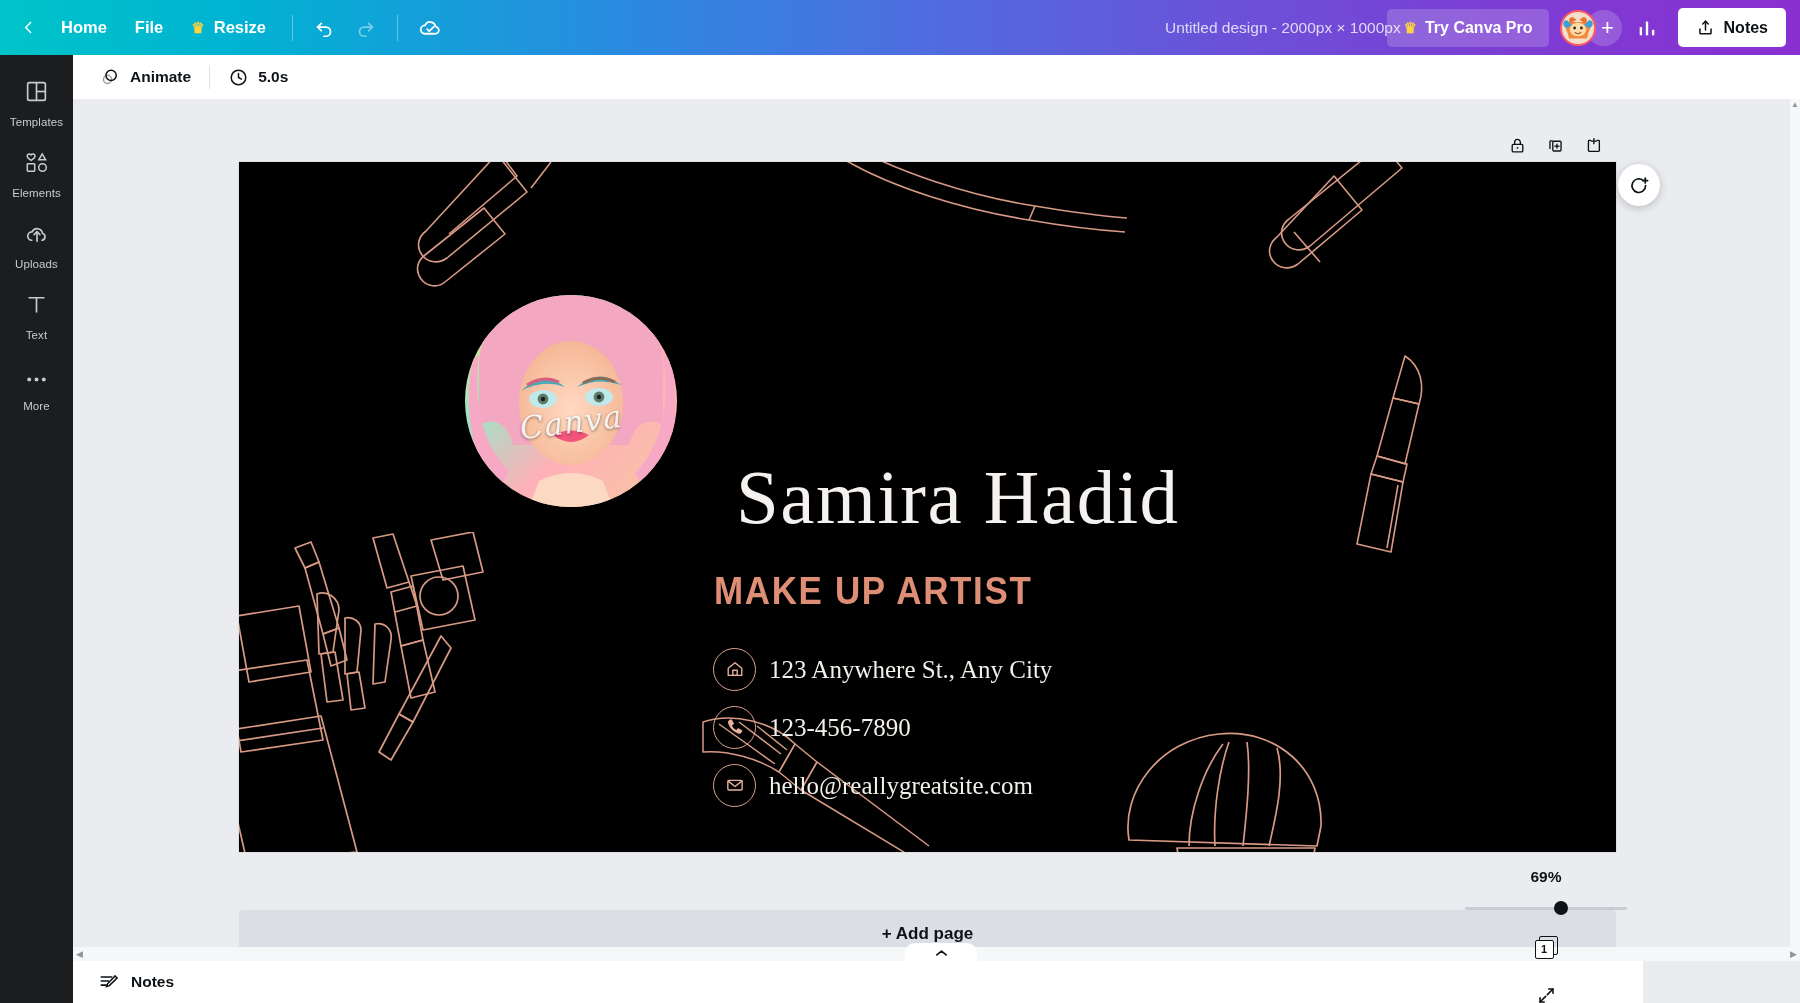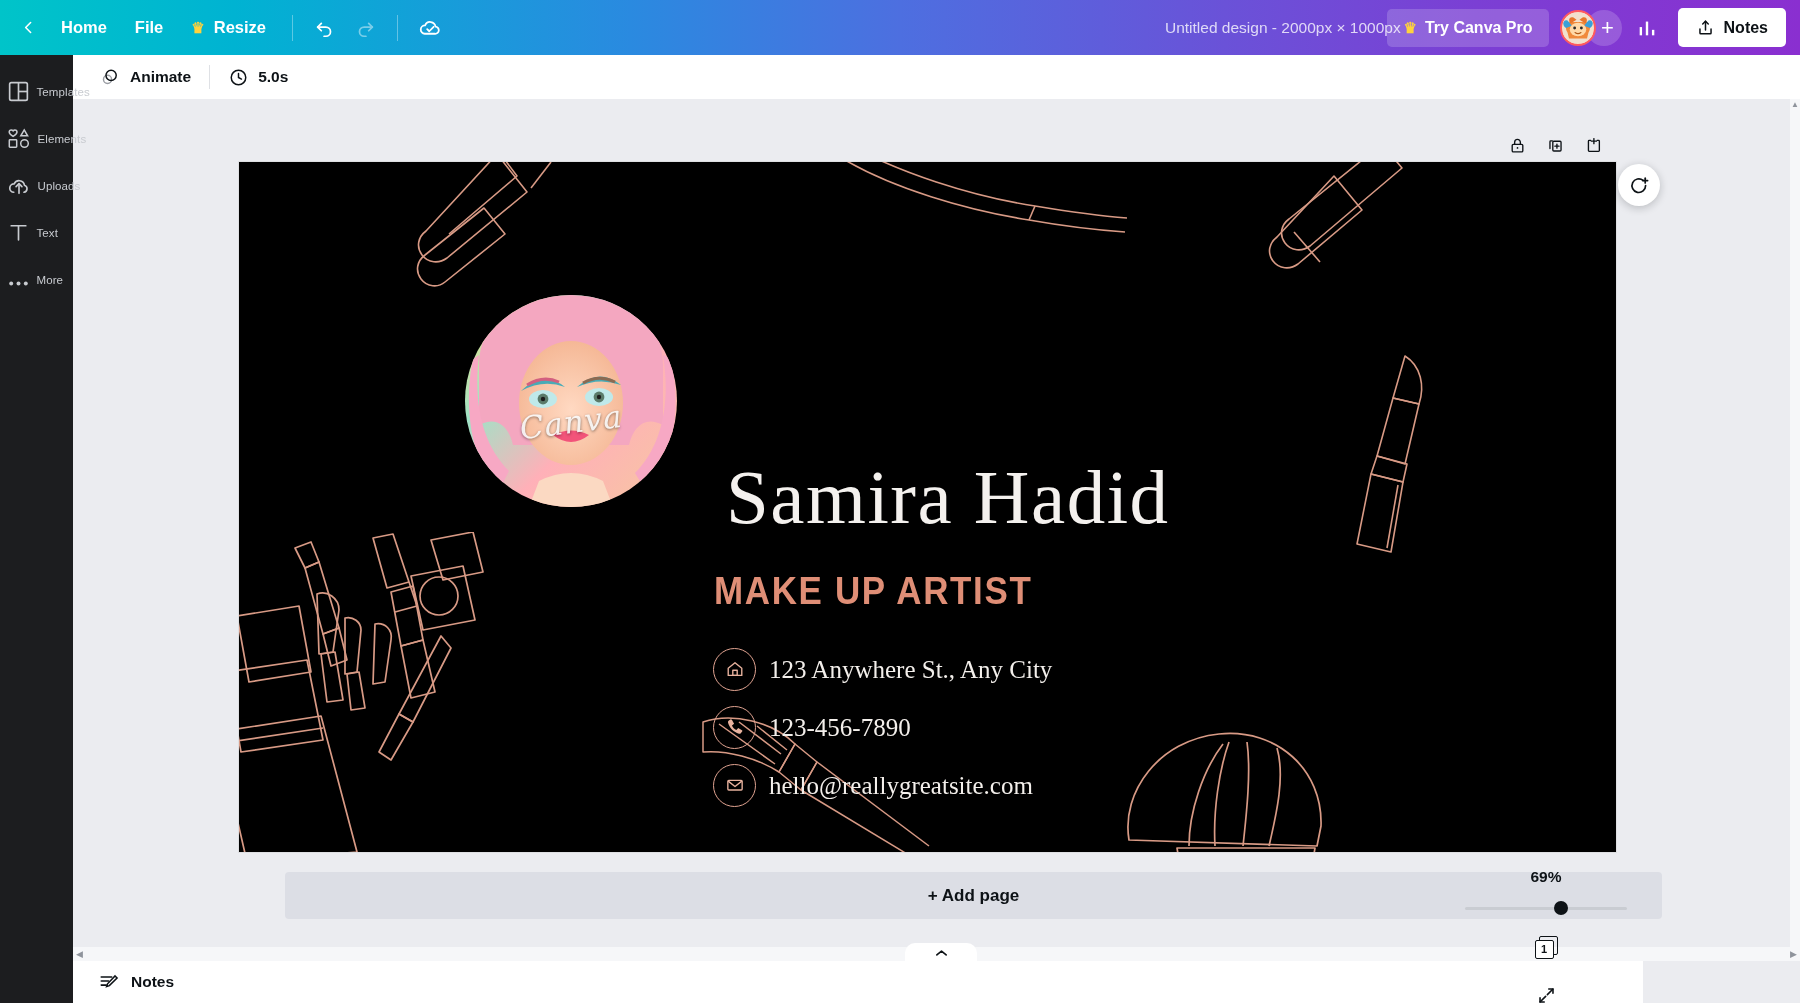--- a/index.html
+++ b/index.html
@@ -70,22 +70,22 @@
     padding: 10px 18px; border-radius: 5px; cursor: pointer; margin-left: 6px;
   }
 
   
   .sidebar {
     position: absolute; left: 0; top: 55px; width: 73px; height: 948px;
     background: #1c1d1f; display: flex; flex-direction: column;
     align-items: center; padding-top: 12px; z-index: 30;
   }
   .side-item {
-    width: 62px; padding: 12px 0 10px; display: flex; 
-    align-items: center; gap: 6px; cursor: pointer; color: #c8cbd0;
+    width: 62px; padding: 12px 0 10px; display: flex; flex-direction: column;
+    align-items: center; gap: 12px; cursor: pointer; color: #c8cbd0;
   }
   .side-item .s-label { font-size: 11.5px; letter-spacing: .1px; }
   .side-icon { height: 25px; display: flex; align-items: flex-end; }
 
   
   .edbar {
     position: absolute; left: 73px; top: 55px; width: 1727px; height: 44px;
     background: #fff; display: flex; align-items: center; padding-left: 16px;
     z-index: 25;
   }
@@ -133,21 +133,21 @@
   }
   .portrait .pbg { position: absolute; inset: 0; }
   .watermark {
     position: absolute; left: 50%; top: 60%; transform: translate(-50%,-50%) rotate(-7deg);
     color: rgba(255,255,255,0.88); font-family: "DejaVu Serif", serif;
     font-style: italic; font-size: 31px; letter-spacing: 1px;
     text-shadow: 0 1px 3px rgba(0,0,0,.45); white-space: nowrap;
   }
 
   .title {
-    position: absolute; left: 487px; top: 297px;
+    position: absolute; left: 497px; top: 297px;
     font-family: "Liberation Serif", "DejaVu Serif", serif;
     font-size: 77px; color: #f4f1ee; letter-spacing: 1.5px;
     line-height: 1; white-space: nowrap;
   }
   .subtitle {
     position: absolute; left: 475px; top: 410px;
     font-family: "Liberation Sans Narrow", "Liberation Sans", sans-serif;
     font-size: 38px; font-weight: bold; letter-spacing: 1.8px;
     color: #df8e76; line-height: 1; white-space: nowrap;
     transform: scaleX(0.92); transform-origin: left center;
@@ -562,21 +562,21 @@
             <svg width="22" height="22" viewBox="0 0 24 24" fill="none" stroke="#e8b29e" stroke-width="1.5" stroke-linejoin="round">
               <rect x="4.2" y="7" width="15.6" height="10.4" rx="1"></rect>
               <polyline points="4.6 7.8 12 13.6 19.4 7.8"></polyline>
             </svg>
           </span>
           <span class="ctext">hello@reallygreatsite.com</span>
         </div>
       </div>
     </div>
 
-    <div class="addpage" style="left:166px; top:773px;margin-left:46px;">
+    <div class="addpage" style="left:166px; top:811px;">
       <span>+ Add page</span>
     </div>
   </div>
 
   <div class="vrail">
     <div class="varrow">▲</div>
   </div>
 
   <div class="hscroll">
     <span class="hs-arrow">◀</span>

